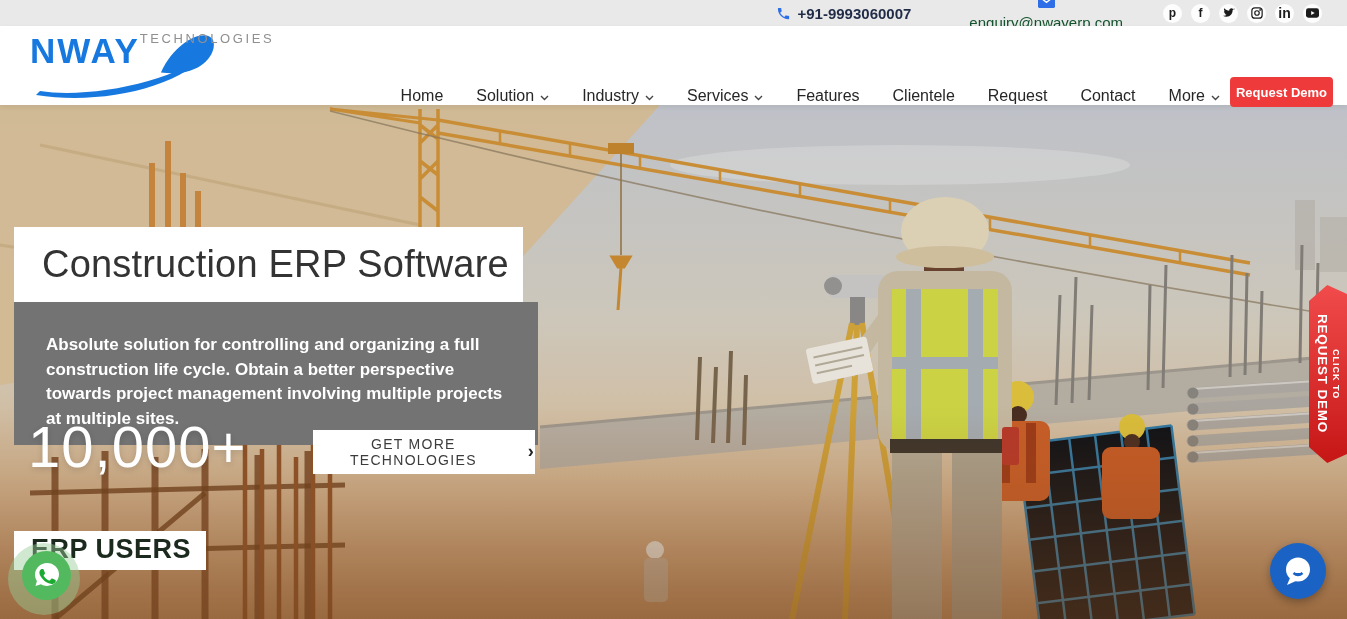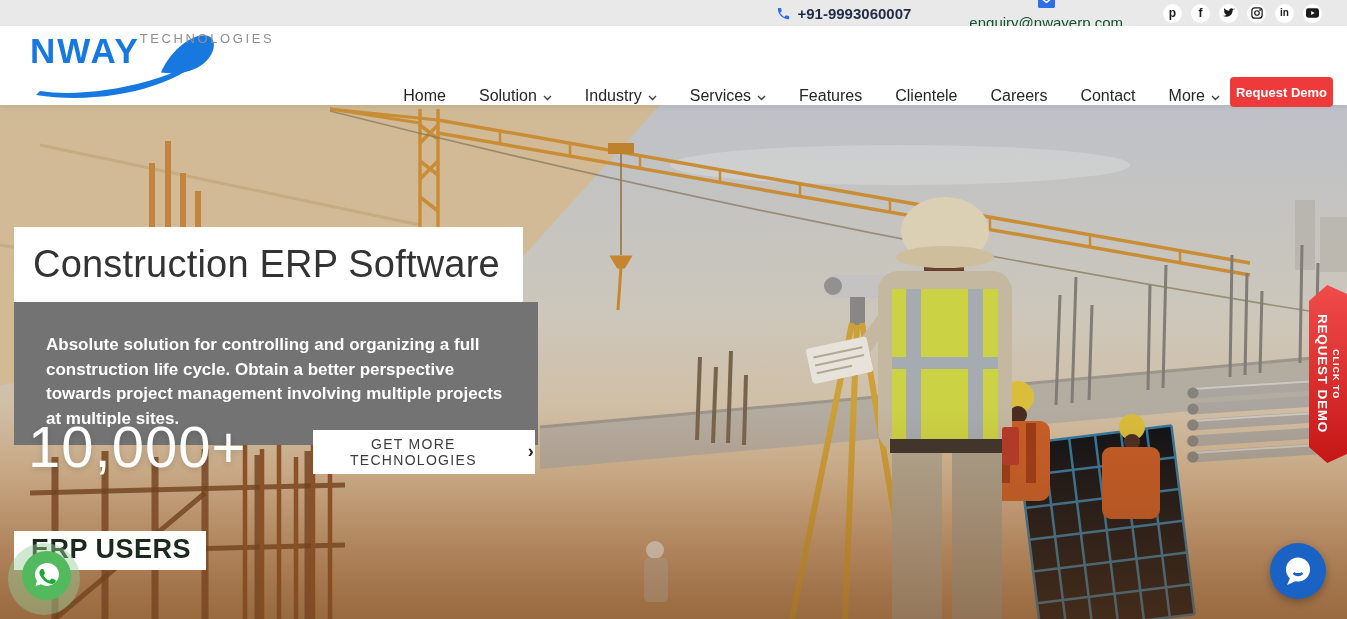--- a/index.html
+++ b/index.html
@@ -27,21 +27,21 @@
   .nav { display:flex; align-items:flex-end; gap:33px; position:absolute; right:127px; top:0; height:79px; }
   .nav-item { display:flex; align-items:center; gap:6px; font-size:16px; color:#262626; text-decoration:none; cursor:pointer; white-space:nowrap; }
   .nav-item .caret { margin-top:3px; }
   .demo-btn { position:absolute; right:14px; top:51px; width:103px; height:30px; background:#ee3a3a; border:none; border-radius:4px; color:#fff; font-size:13px; font-weight:600; cursor:pointer; font-family:inherit; }
 
   
   .hero { position:absolute; left:0; top:105px; width:1347px; height:514px; overflow:hidden; }
   .hero-photo { position:absolute; inset:0; }
 
   .title-box { position:absolute; left:14px; top:122px; width:509px; height:75px; background:#fff; display:flex; align-items:center; padding-left:19px; }
-  .title-box h1 { font-size:38px; font-weight:500; color:#333; letter-spacing:.2px; }
+  .title-box h1 { font-size:38px; font-weight:500; color:#333; letter-spacing:.2px;margin-left:9px; }
 
   .desc-box { position:absolute; left:14px; top:197px; width:524px; height:143px; background:#737373; color:#fff; padding:31px 34px 0 32px; font-size:17px; font-weight:600; line-height:24.5px; }
 
   .stat-value { position:absolute; left:28px; top:308px; font-size:58px; font-weight:400; color:#fff; letter-spacing:1px; text-shadow:0 2px 6px rgba(0,0,0,.15); }
 
   .cta-btn { position:absolute; left:313px; top:325px; width:222px; height:44px; background:#fff; border:none; display:flex; align-items:center; justify-content:center; gap:14px; font-size:14px; letter-spacing:1.3px; color:#3c3c3c; cursor:pointer; font-family:inherit; }
   .cta-btn .chev { font-size:18px; font-weight:700; color:#222; margin-top:-2px; }
 
   .stat-label-box { position:absolute; left:14px; top:426px; background:#fff; padding:3px 15px 5px 17px; }
   .stat-label-box span { font-size:27px; font-weight:700; color:#1c2a1e; letter-spacing:.5px; }
@@ -86,21 +86,21 @@
           <path fill="#1c1c1c" d="M16 1.5c-.6.3-1.2.5-1.9.6.7-.4 1.2-1 1.4-1.8-.6.4-1.3.7-2.1.8C12.8.4 12 0 11.2 0 9.6 0 8.3 1.3 8.3 2.9c0 .2 0 .5.1.7C5.7 3.4 3.3 2.2 1.7.3c-.3.5-.4 1-.4 1.6 0 1 .5 1.9 1.3 2.4-.5 0-.9-.1-1.3-.4v.1c0 1.4 1 2.6 2.3 2.9-.2.1-.5.1-.8.1-.2 0-.4 0-.6-.1.4 1.2 1.5 2 2.7 2-1 .8-2.3 1.3-3.6 1.3H0c1.3.8 2.8 1.3 4.5 1.3 5.4 0 8.3-4.5 8.3-8.3v-.4c.6-.4 1.1-.9 1.5-1.5z"></path>
         </svg>
     </a>
     <a class="soc">
       <svg width="12" height="12" viewBox="0 0 14 14">
           <rect x="1" y="1" width="12" height="12" rx="3.5" fill="none" stroke="#1c1c1c" stroke-width="1.4"></rect>
           <circle cx="7" cy="7" r="2.6" fill="none" stroke="#1c1c1c" stroke-width="1.4"></circle>
           <circle cx="10.6" cy="3.4" r="1" fill="#1c1c1c"></circle>
         </svg>
     </a>
-    <a class="soc" style="font-size:10px">in</a>
+    <a class="soc" style="font-size:14px">in</a>
     <a class="soc">
       <svg width="13" height="10" viewBox="0 0 14 10">
           <rect width="14" height="10" rx="2.5" fill="#1c1c1c"></rect>
           <path d="M5.6 2.8 9.4 5 5.6 7.2z" fill="#fff"></path>
         </svg>
     </a>
   </div>
 </div>
 
 <header class="header">
@@ -137,21 +137,21 @@
           <path d="M1 1l3.5 3.5L8 1" stroke="#444" stroke-width="1.4" fill="none"></path>
         </svg>
       </a>
     <a class="nav-item">
         <span>Features</span>
       </a>
     <a class="nav-item">
         <span>Clientele</span>
       </a>
     <a class="nav-item">
-        <span>Careers</span>
+        <span>Request</span>
       </a>
     <a class="nav-item">
         <span>Contact</span>
       </a>
     <a class="nav-item">
         <span>More</span>
         <svg class="caret" width="9" height="6" viewBox="0 0 9 6">
           <path d="M1 1l3.5 3.5L8 1" stroke="#444" stroke-width="1.4" fill="none"></path>
         </svg>
       </a>

